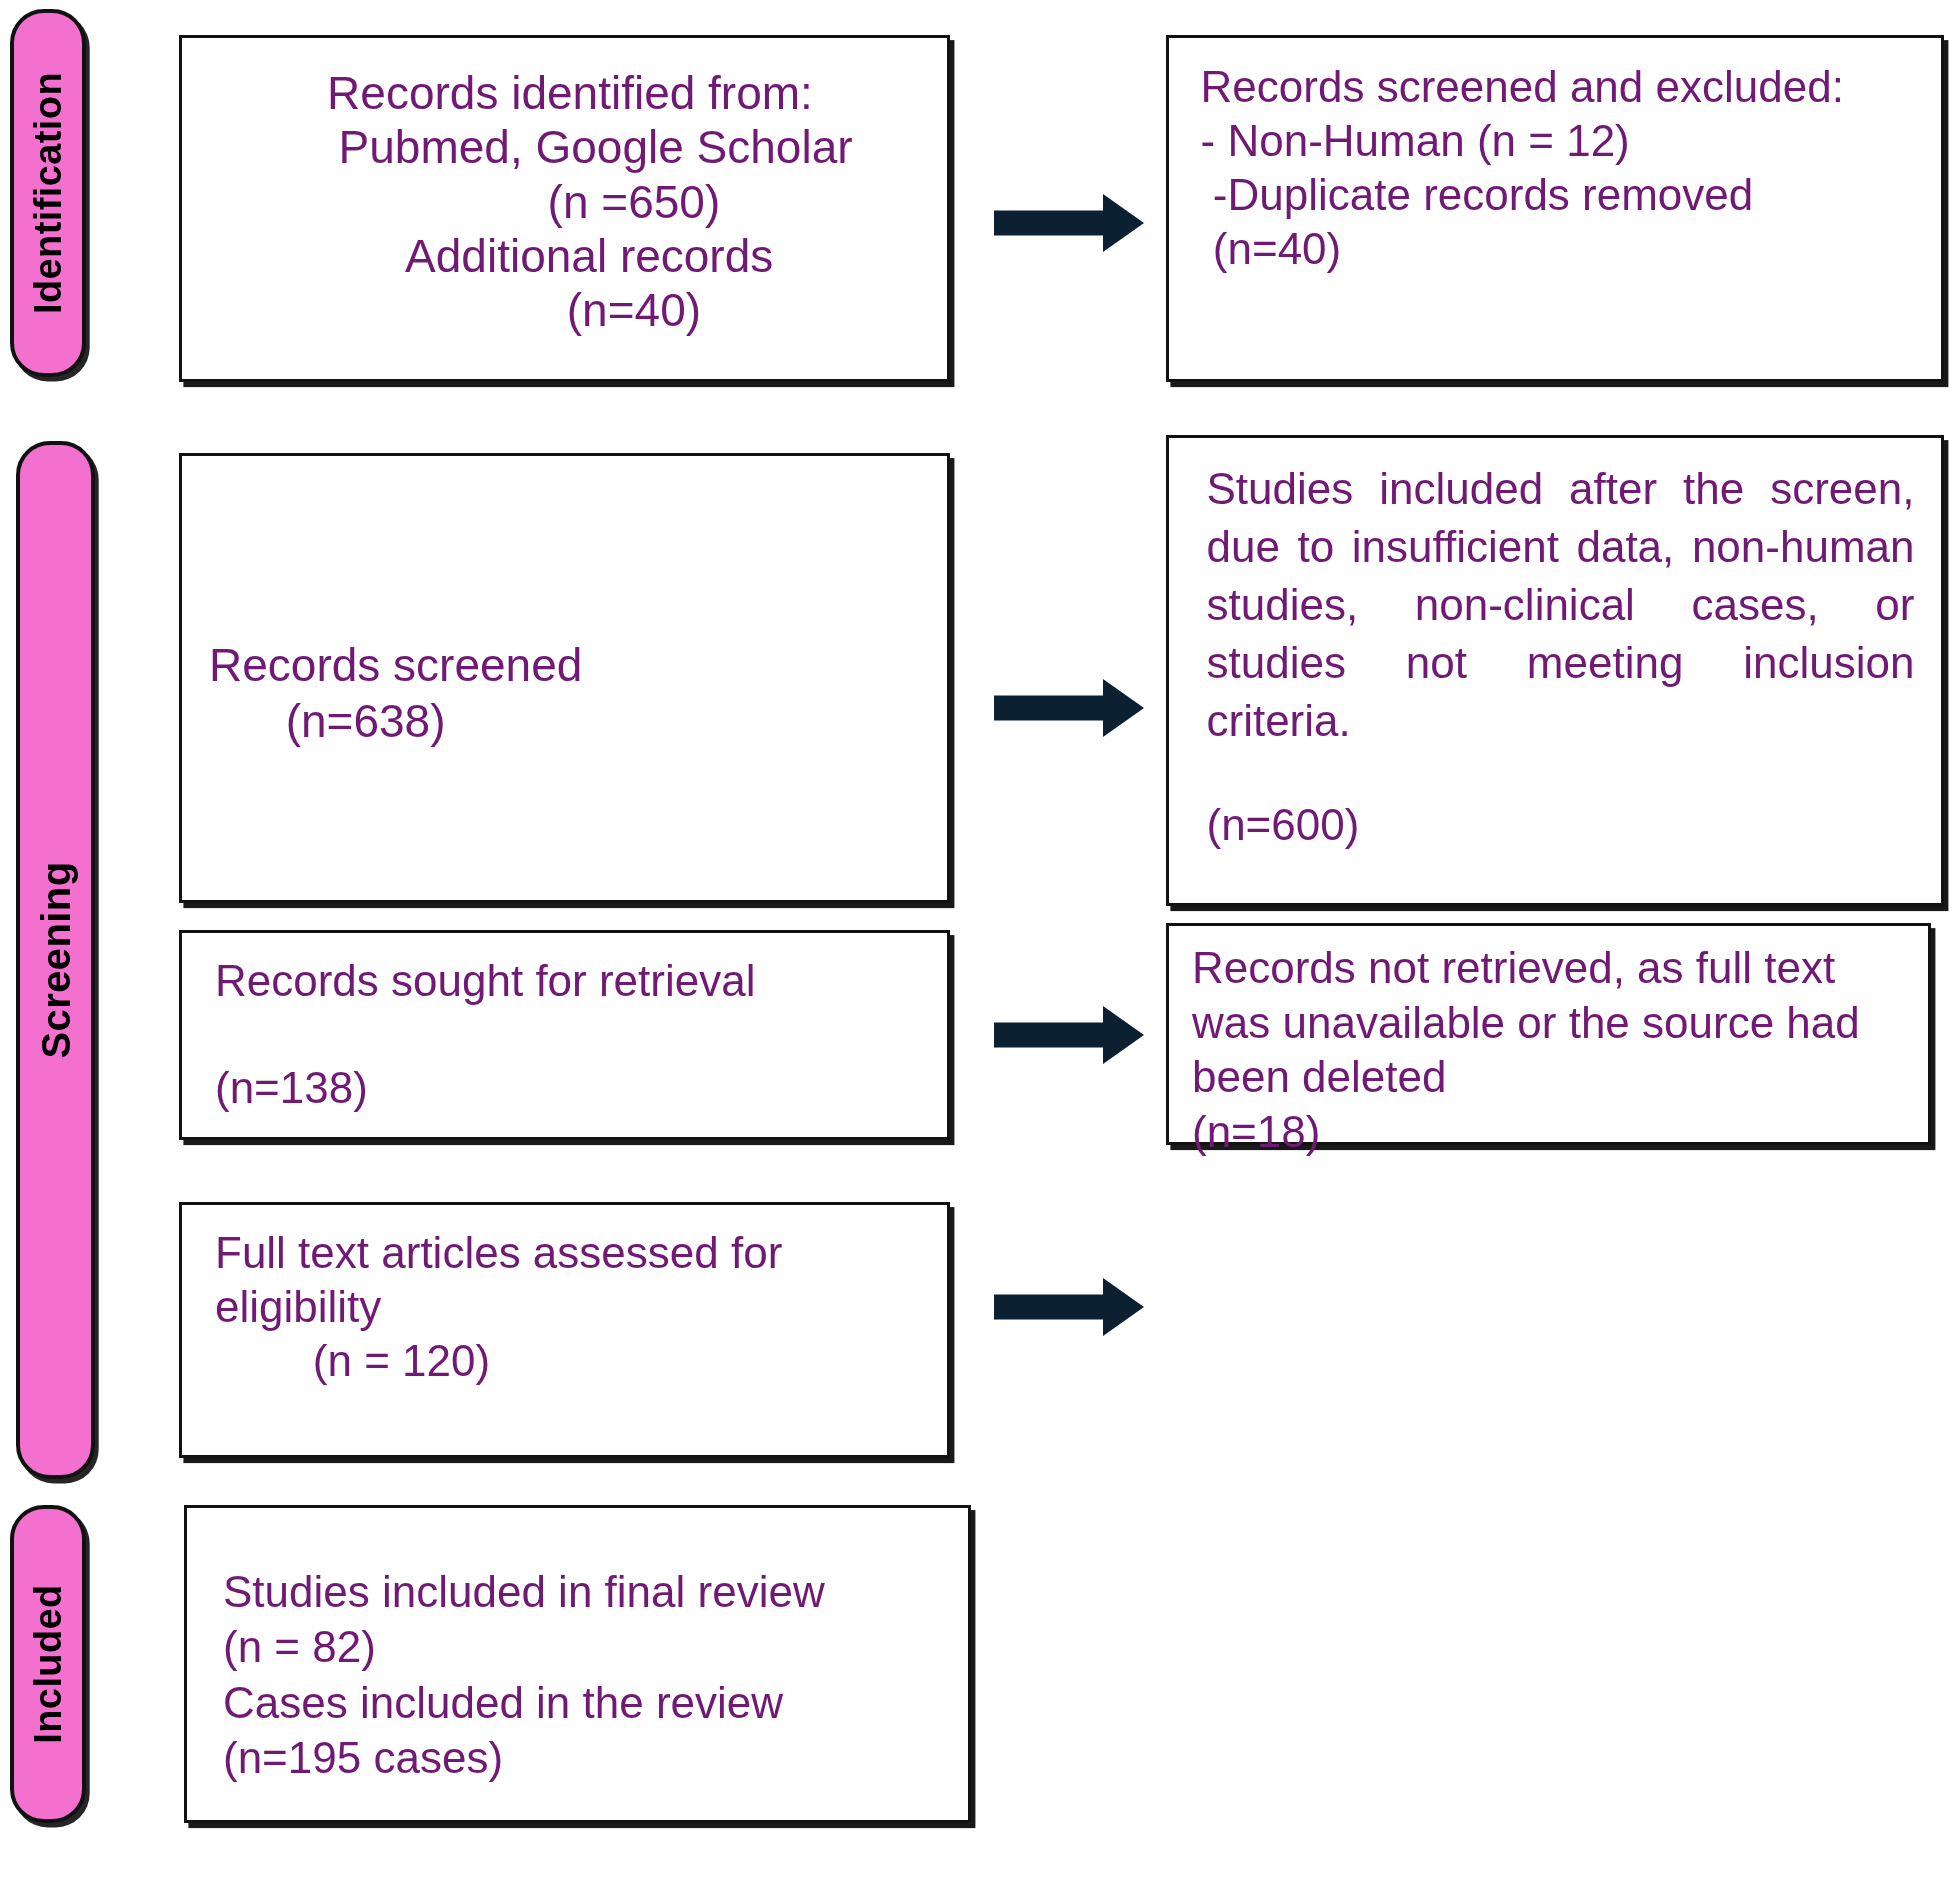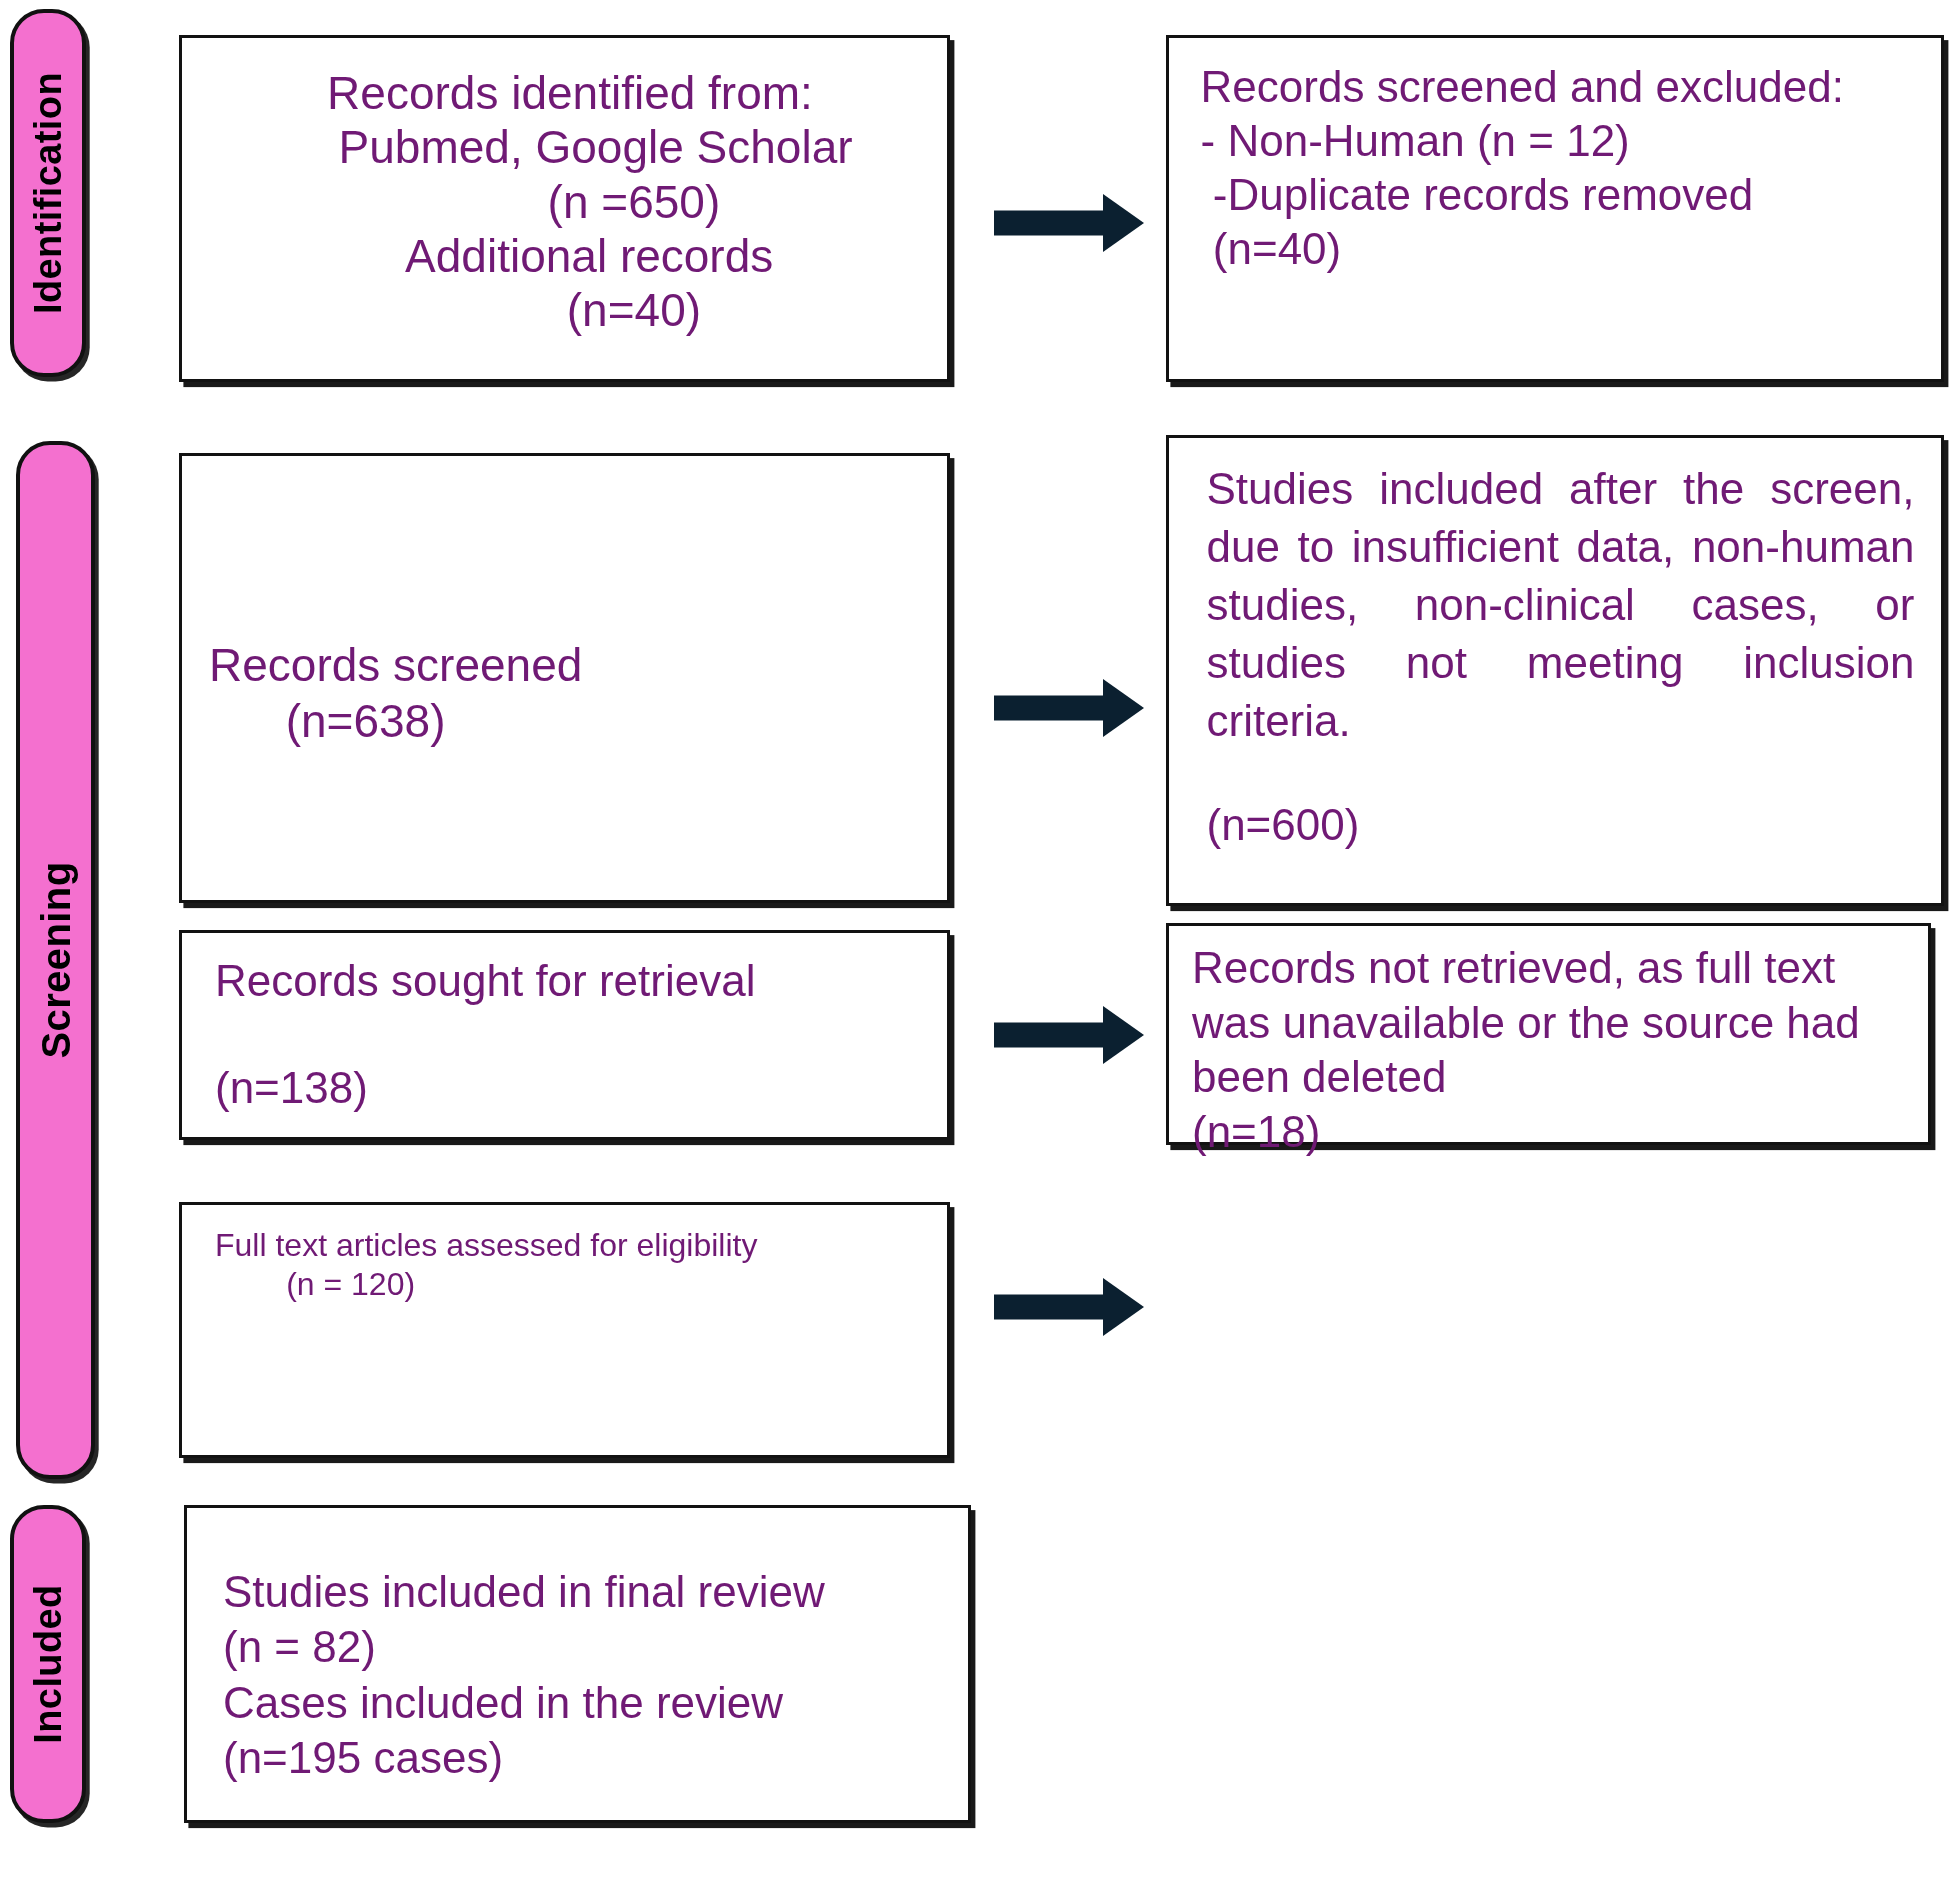--- a/index.html
+++ b/index.html
@@ -147,21 +147,21 @@
     <div class="box-text t-left" style="top:15px; padding:0 12px; font-size:44px; line-height:1.24;">Records not retrieved, as full text was unavailable or the source had been deleted
 (n=18)</div>
   </div>
 
   <div class="arrow" style="left:994px; top:1035px; width:153px;">
     <div class="shaft" style="width:112px;"></div>
     <div class="head" style="left:109px;"></div>
   </div>
 
   <div class="box" style="left:179px; top:1202px; width:771px; height:256px;">
-    <div class="box-text t-left" style="top:20.6px; padding:0 22px; font-size:32px; line-height:1.23;">Full text articles assessed for eligibility
+    <div class="box-text t-left" style="top:20.6px; padding:0 22px; font-size:44px; line-height:1.23;">Full text articles assessed for eligibility
         (n = 120)</div>
   </div>
 
 
   <div class="arrow" style="left:994px; top:1307px; width:153px;">
     <div class="shaft" style="width:112px;"></div>
     <div class="head" style="left:109px;"></div>
   </div>
 
   <div class="box" style="left:184px; top:1505px; width:787px; height:318px;">

